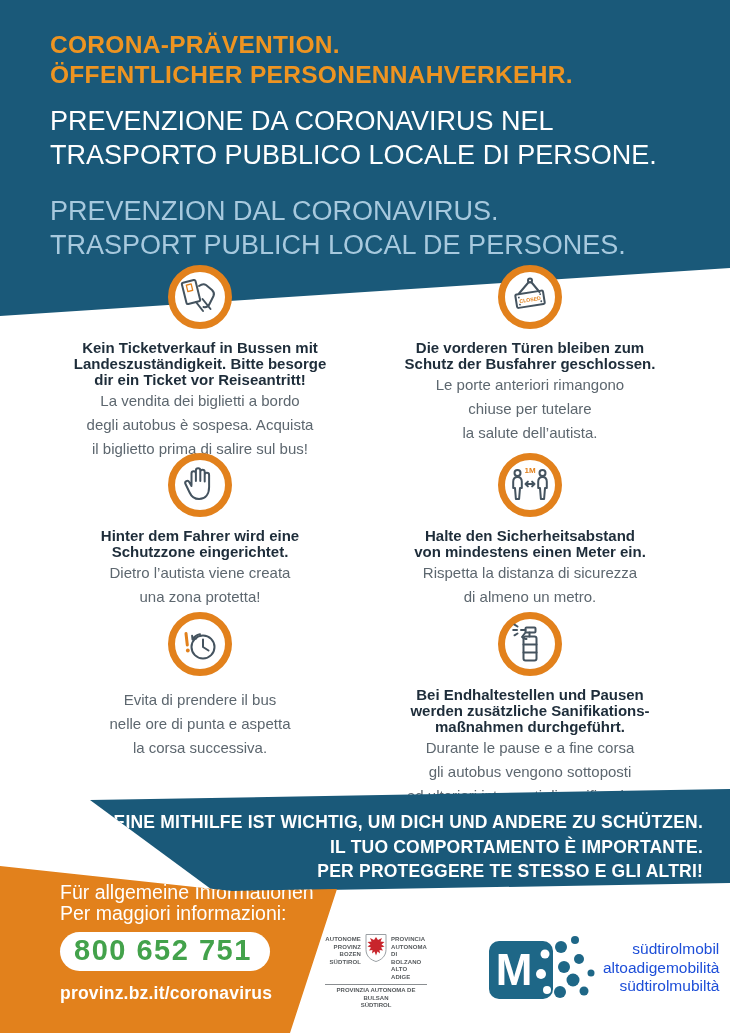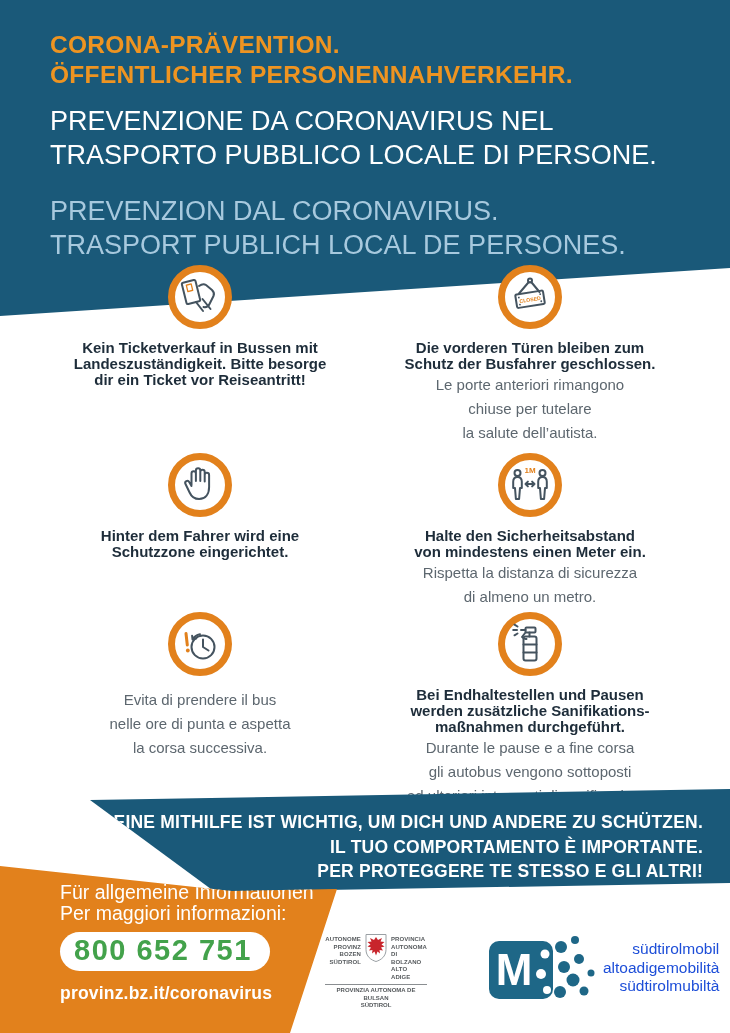--- a/index.html
+++ b/index.html
@@ -79,20 +79,23 @@
             <rect x="6" y="6" width="14" height="22" rx="1.5" transform="rotate(-14 13 17)"></rect>
             <rect x="9" y="9.5" width="5" height="6.5" transform="rotate(-14 11.5 12.7)" stroke="#E2811C" stroke-width="1.3"></rect>
             <path d="M21 11 q4-3 7-1 l6 5 q3 3 1.5 6 l-4 8 q-2 4-6 3"></path>
             <path d="M18 27 l7 9 M24.5 24 l8 10"></path>
           </g>
         </svg>
       </div>
       <div class="de">Kein Ticketverkauf in Bussen mit
 Landeszuständigkeit. Bitte besorge
 dir ein Ticket vor Reiseantritt!</div>
+      <div class="it">La vendita dei biglietti a bordo
+degli autobus è sospesa. Acquista
+il biglietto prima di salire sul bus!</div>
     </div>
 
     <div class="cell">
       <div class="badge">
         <svg width="44" height="44" viewBox="0 0 44 44">
           <g class="ic" stroke-width="1.8">
             <circle cx="22" cy="5.5" r="2"></circle>
             <path d="M20.8 7 L11 18.5 M23.2 7 L31.5 17"></path>
             <g transform="rotate(-9 22 24)">
               <rect x="8" y="17.5" width="28" height="13.5" rx="1.5"></rect>
@@ -113,20 +116,22 @@
     </div>
 
     <div class="cell">
       <div class="badge">
         <svg width="44" height="44" viewBox="0 0 44 44">
           <path class="ic" d="M13.5 22 V10.5 a2.2 2.2 0 0 1 4.4 0 V18 M17.9 18 V7.5 a2.2 2.2 0 0 1 4.4 0 V18 M22.3 18 V9 a2.2 2.2 0 0 1 4.4 0 V18.5 M26.7 18.5 V12 a2.2 2.2 0 0 1 4.4 0 V24 c0 7-3.5 12-10 12 c-5 0-7.5-2-9.5-6.5 L7.5 21 a2.1 2.1 0 0 1 3.7-2 l2.3 4"></path>
         </svg>
       </div>
       <div class="de">Hinter dem Fahrer wird eine
 Schutzzone eingerichtet.</div>
+      <div class="it">Dietro l’autista viene creata
+una zona protetta!</div>
     </div>
 
     <div class="cell">
       <div class="badge">
         <svg width="44" height="44" viewBox="0 0 44 44">
           <text x="22" y="10" text-anchor="middle" font-size="8" font-weight="bold" fill="#E2811C">1M</text>
           <g class="ic" stroke-width="1.8">
             <circle cx="9.5" cy="10" r="3"></circle>
             <path d="M9.5 14 c-3 0-4.3 2-4.3 4.8 V25 h1.8 l.9 11 h3.2 l.9-11 h1.8 v-6.2 c0-2.8-1.3-4.8-4.3-4.8 z"></path>
             <circle cx="34.5" cy="10" r="3"></circle>

